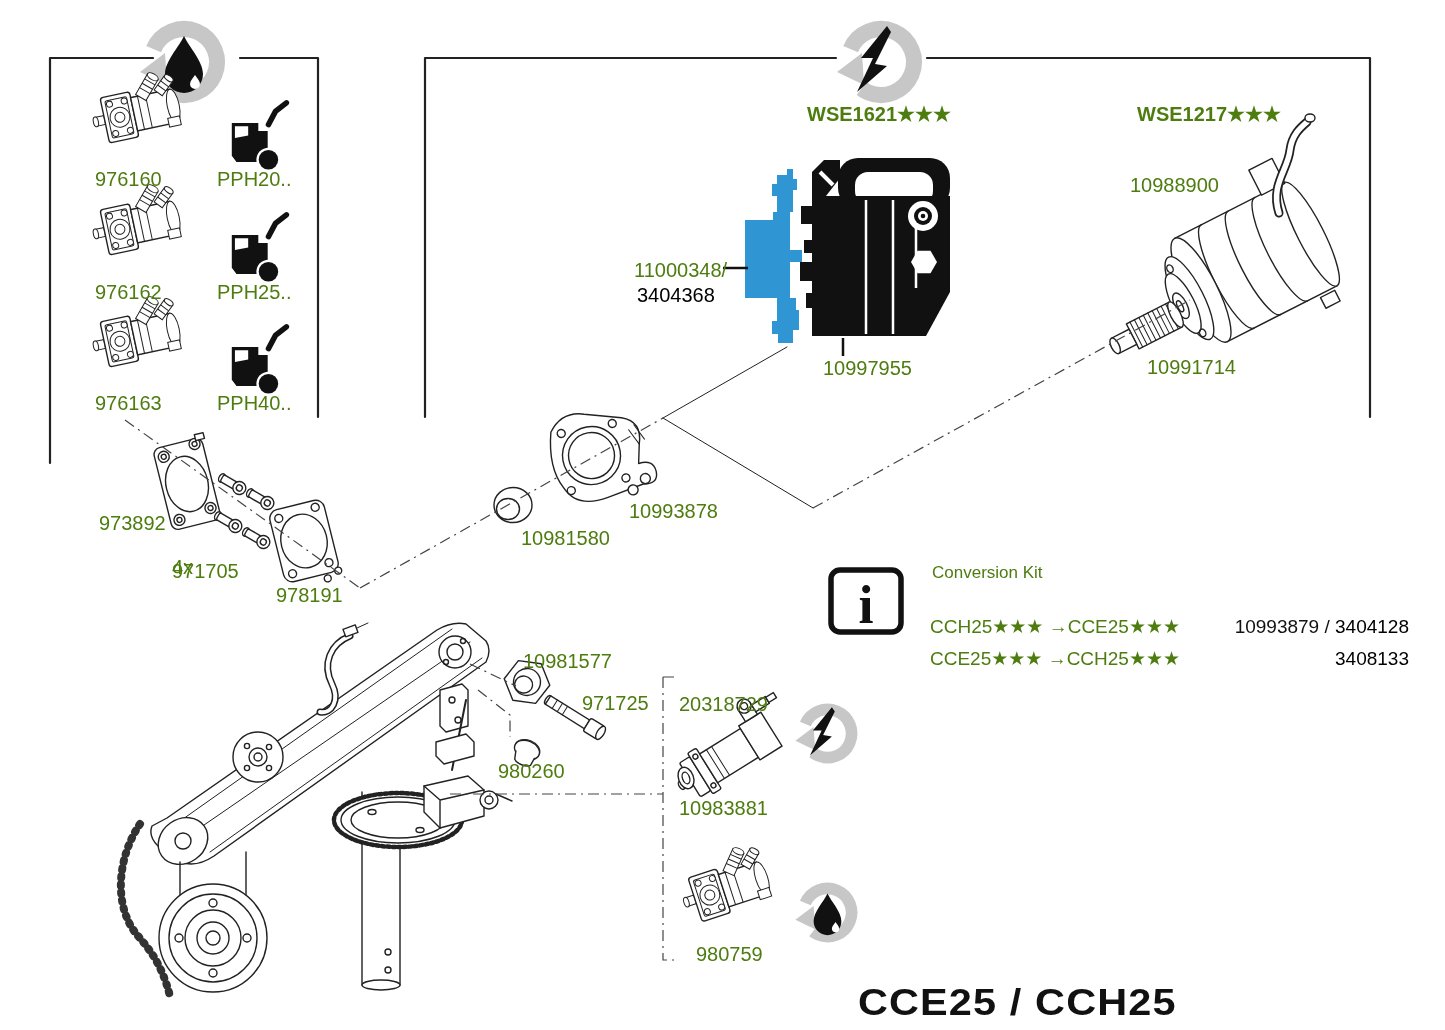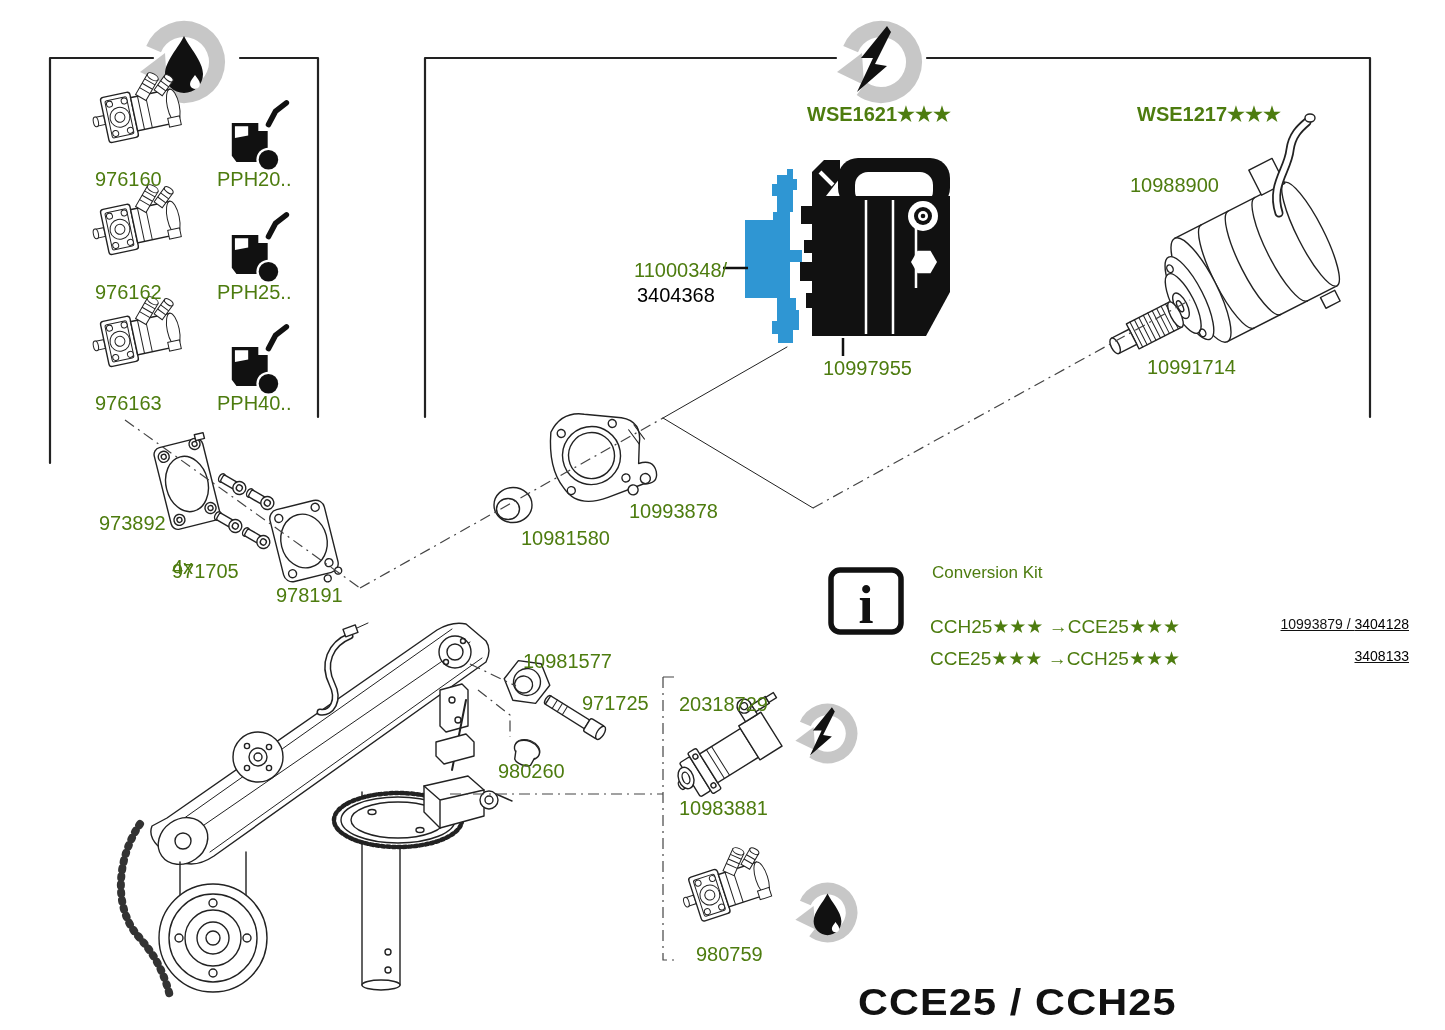--- a/index.html
+++ b/index.html
@@ -4,21 +4,21 @@
 <style>
   html,body{margin:0;padding:0;background:#fff;}
   .stage{position:relative;width:1445px;height:1030px;background:#fff;overflow:hidden;
          font-family:"Liberation Sans",sans-serif;color:#111;}
   .stage svg{position:absolute;left:0;top:0;}
   .lbl{position:absolute;font-size:20px;line-height:1.1;white-space:nowrap;color:#4d7c0f;}
   .lbl-b{font-weight:bold;}
   .blue{color:#000000;}
   .kit-title{font-size:17px;font-weight:normal;}
   .kit-row{font-size:19px;}
-  .kit-num{font-size:14px;position:absolute;right:36px;text-align:right;white-space:nowrap;text-decoration:underline;}
+  .kit-num{font-size:19px;position:absolute;right:36px;text-align:right;white-space:nowrap;}
   .title{position:absolute;left:858px;top:982px;font-size:37px;font-weight:bold;
          letter-spacing:1px;transform:scaleX(1.12);transform-origin:left center;}
   .ln{stroke:#222;fill:none;stroke-width:1.4;stroke-linejoin:round;stroke-linecap:round;}
   .thin{stroke-width:1;}
   .dd{stroke:#444;fill:none;stroke-width:1.2;stroke-dasharray:11 5 2 5;}
 </style>
 </head>
 <body>
 
 <div class="stage">

